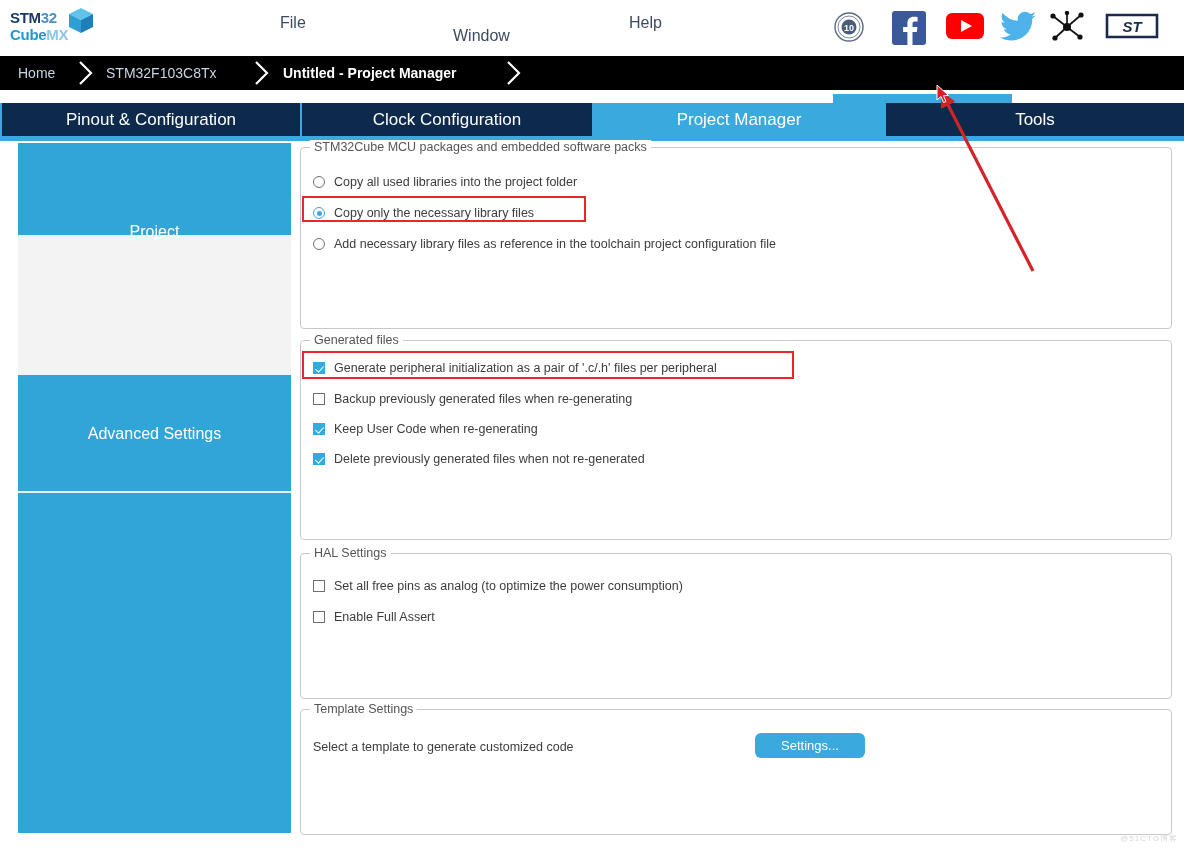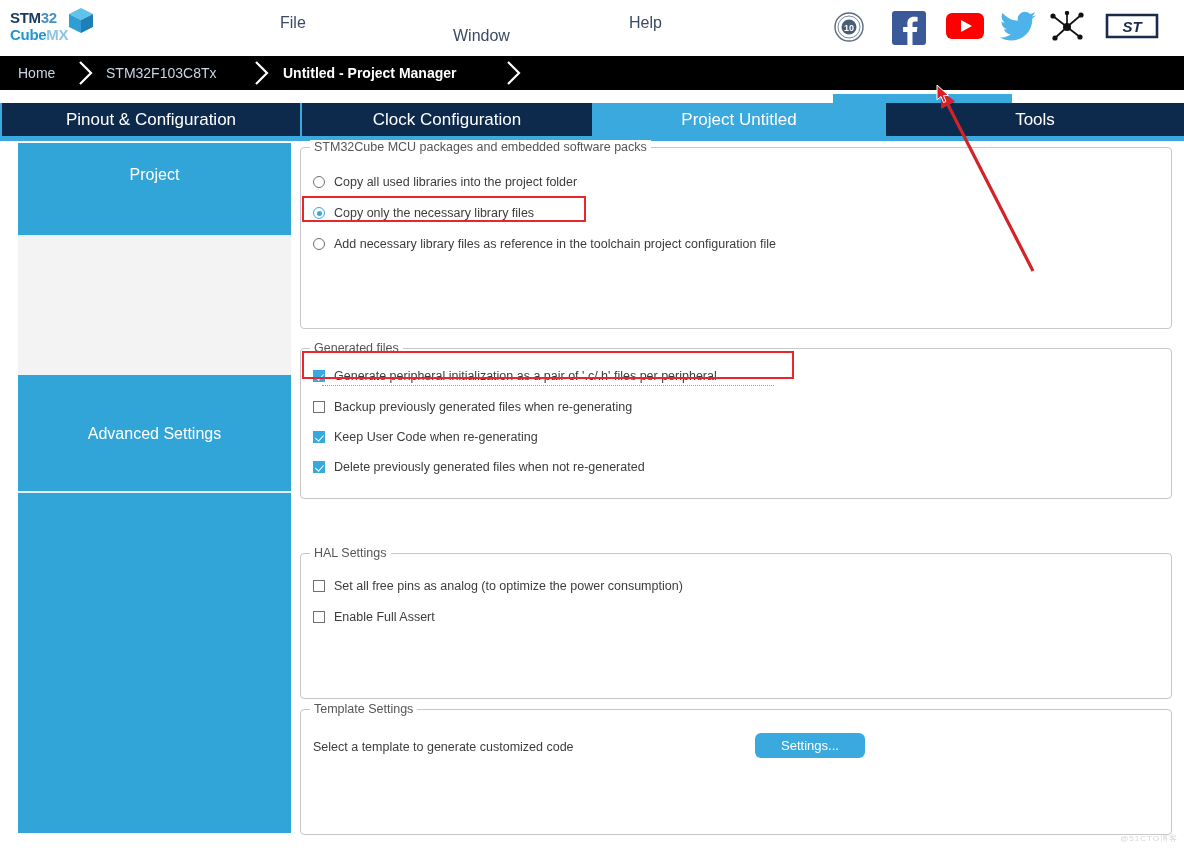--- a/index.html
+++ b/index.html
@@ -280,27 +280,27 @@
           <polyline points="4,2 15,13 4,24" fill="none" stroke="#ffffff" stroke-width="2.2"></polyline>
         </svg>
     </div>
   </div>
 
   <div class="gen-code-btn">GENERATE CODE</div>
 
   <div class="tabbar">
     <div class="tab" style="left:0px;   width:300px;">Pinout &amp; Configuration</div>
     <div class="tab" style="left:300px; width:292px;">Clock Configuration</div>
-    <div class="tab active" style="left:592px; width:292px;">Project Untitled</div>
+    <div class="tab active" style="left:592px; width:292px;">Project Manager</div>
     <div class="tab" style="left:884px; width:300px;">Tools</div>
   </div>
   <div class="tab-underline"></div>
 
   <div class="sidebar">
-    <div class="side-item" style="top:0px;   height:94px; padding-top:23px;">
+    <div class="side-item" style="top:0px;   height:94px; padding-top:80px;">
       <span>Project</span>
     </div>
     <div class="side-item" style="top:232px; height:118px; padding-top:50px;">
       <span>Advanced Settings</span>
     </div>
     <div class="side-item" style="top:350px; height:340px; border-bottom:none;"></div>
   </div>
 
   <div class="content">
 
@@ -314,21 +314,21 @@
       <div class="optrow" style="top:58px;">
         <span class="radio on"></span>
         <span class="lbl">Copy only the necessary library files</span>
       </div>
       <div class="optrow" style="top:89px;">
         <span class="radio"></span>
         <span class="lbl">Add necessary library files as reference in the toolchain project configuration file</span>
       </div>
     </div>
 
-    <div class="groupbox" style="top:205px; width:872px; height:151px;text-align:center;">
+    <div class="groupbox" style="top:197px; width:872px; height:200px;text-align:center;">
       <div class="group-title">Generated files</div>
 
       <div class="optrow" style="top:20px;">
         <span class="cbox on"></span>
         <span class="lbl">Generate peripheral initialization as a pair of '.c/.h' files per peripheral</span>
       </div>
       <div class="dotted-underline" style="top:36px; width:452px;"></div>
 
       <div class="optrow" style="top:51px;">
         <span class="cbox"></span>

